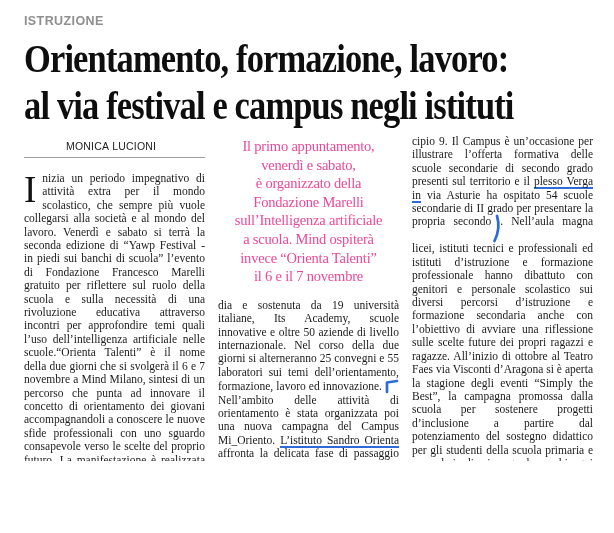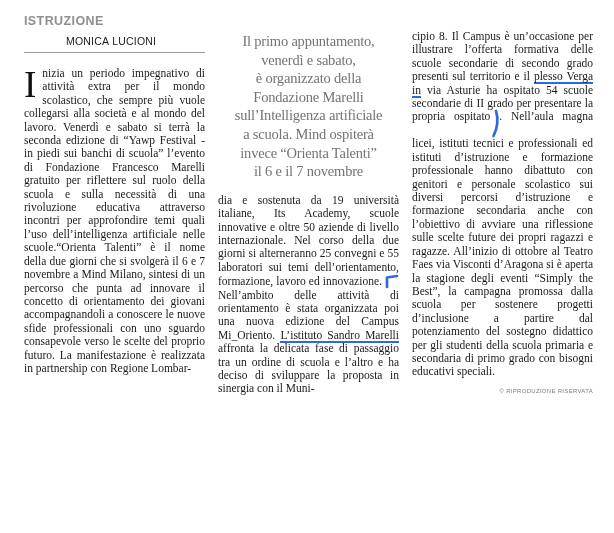--- a/index.html
+++ b/index.html
@@ -63,21 +63,21 @@
     line-height: 32px;
     padding: 2px 6px 0 0;
     color: #111;
   }
   .pullquote {
     font-size: 14.5px;
     line-height: 18.6px;
     letter-spacing: -0.2px;
     text-align: center;
     white-space: pre-line;
-    color: #737373;
+    color: #ec4899;
     margin: 2px 0 13px 0;
   }
   .pen-underline {
     border-bottom: 2.6px solid var(--pen);
   }
   .pen-svg { display: inline-block; overflow: visible; }
   .pen-bracket { vertical-align: -3px; margin-right: 1px; }
   .pen-stroke { vertical-align: -17px; margin-left: 1px; margin-right: -1px; }
   .copyright {
     font-family: "Liberation Sans", sans-serif;
@@ -88,20 +88,24 @@
     margin-top: 9px;
   }
 </style>
 </head>
 <body>
 
 <div class="page">
 
   <div class="kicker">ISTRUZIONE</div>
 
+  <div class="headline">
+    <div class="headline-line">Orientamento, formazione, lavoro:</div>
+    <div class="headline-line">al via festival e campus negli istituti</div>
+  </div>
 
   <div class="columns">
 
     <div class="col">
       <div class="byline-row">
         <span class="byline-first">MONICA</span><span class="byline-last">LUCIONI</span>
       </div>
       <div class="body-text">
         <span class="dropcap">I</span><span>nizia un periodo impegnativo di attività extra per il mondo scolastico, che sempre più vuole collegarsi alla società e al mondo del lavoro. Venerdì e sabato si terrà la seconda edizione di “Yawp Festival - in piedi sui banchi di scuola” l’evento di Fondazione Francesco Marelli gratuito per riflettere sul ruolo della scuola e sulla necessità di una rivoluzione educativa attraverso incontri per approfondire temi quali l’uso dell’intelligenza artificiale nelle scuole.“Orienta Talenti” è il nome della due giorni che si svolgerà il 6 e 7 novembre a Mind Milano, sintesi di un percorso che punta ad innovare il concetto di orientamento dei giovani accompagnandoli a conoscere le nuove sfide professionali con uno sguardo consapevole verso le scelte del proprio futuro. La manifestazione è realizzata in partnership con Regione Lombar-</span>
       </div>
@@ -112,27 +116,27 @@
 venerdì e sabato,
 è organizzato della
 Fondazione Marelli
 sull’Intelligenza artificiale
 a scuola. Mind ospiterà
 invece “Orienta Talenti”
 il 6 e il 7 novembre</div>
       <div class="body-text">
         <span>dia e sostenuta da 19 università italiane, Its Academy, scuole innovative e oltre 50 aziende di livello internazionale. Nel corso della due giorni si alterneranno 25 convegni e 55 laboratori sui temi dell’orientamento, formazione, lavoro ed innovazione. </span><svg class="pen-svg pen-bracket" width="13" height="14" viewBox="0 0 13 14">
             <path class="pen-path" d="M2,13 L2,3.5 L12,2" fill="none" stroke="#2f6bd8" stroke-width="2.7" stroke-linecap="round" stroke-linejoin="round"></path>
-          </svg><span>Nell’ambito delle attività di orientamento è stata organizzata poi una nuova edizione del Campus Mi_Oriento. </span><span class="pen-underline">L’istituto Sandro Marelli</span><span> affronta la delicata fase di passaggio tra un ordine di scuola e l’altro e ha deciso di sviluppare la proposta in sinergia con il Muni-</span>
+          </svg><span>Nell’ambito delle attività di orientamento è stata organizzata poi una nuova campagna del Campus Mi_Oriento. </span><span class="pen-underline">L’istituto Sandro Orienta</span><span> affronta la delicata fase di passaggio tra un ordine di scuola e l’altro e ha deciso di sviluppare la proposta in sinergia con il Muni-</span>
       </div>
     </div>
 
     <div class="col">
       <div class="body-text">
-        <span>cipio 8. Il Campus è un’occasione per illustrare l’offerta formativa delle scuole secondarie di secondo grado presenti sul territorio e il </span><span class="pen-underline">plesso Verga in</span><span> via Asturie ha ospitato 54 scuole secondarie di II grado per presentare la propria </span><span>ospitato</span><svg class="pen-svg pen-stroke" width="9" height="27" viewBox="0 0 9 27">
+        <span>cipio 9. Il Campus è un’occasione per illustrare l’offerta formativa delle scuole secondarie di secondo grado presenti sul territorio e il </span><span class="pen-underline">plesso Verga in</span><span> via Asturie ha ospitato 54 scuole secondarie di II grado per presentare la propria </span><span>secondo</span><svg class="pen-svg pen-stroke" width="9" height="27" viewBox="0 0 9 27">
             <path class="pen-path" d="M5,1 C7.5,9 7,17 2.5,26" fill="none" stroke="#2f6bd8" stroke-width="2.7" stroke-linecap="round"></path>
           </svg><span>. Nell’aula magna licei, istituti tecnici e professionali ed istituti d’istruzione e formazione professionale hanno dibattuto con genitori e personale scolastico sui diversi percorsi d’istruzione e formazione secondaria anche con l’obiettivo di avviare una riflessione sulle scelte future dei propri ragazzi e ragazze. All’inizio di ottobre al Teatro Faes via Visconti d’Aragona si è aperta la stagione degli eventi “Simply the Best”, la campagna promossa dalla scuola per sostenere progetti d’inclusione a partire dal potenziamento del sostegno didattico per gli studenti della scuola primaria e secondaria di primo grado con bisogni educativi speciali.</span>
       </div>
       <div class="copyright">© RIPRODUZIONE RISERVATA</div>
     </div>
 
   </div>
 </div>
 
 </body></html>

